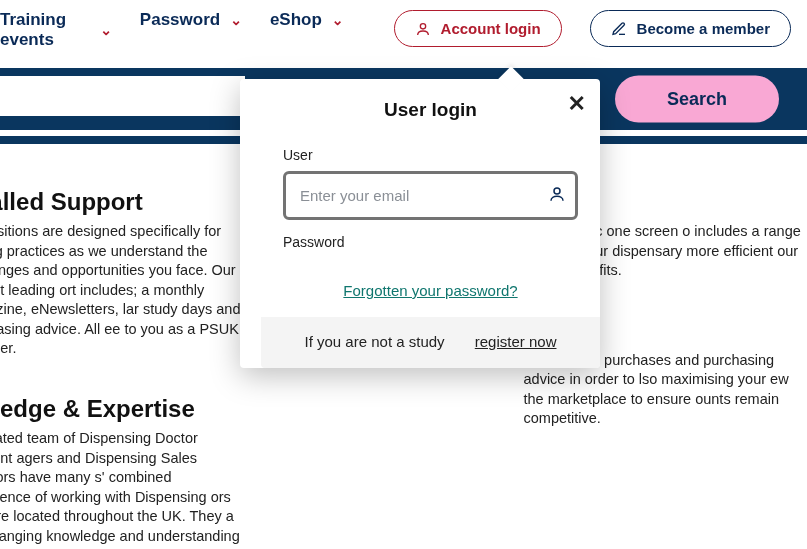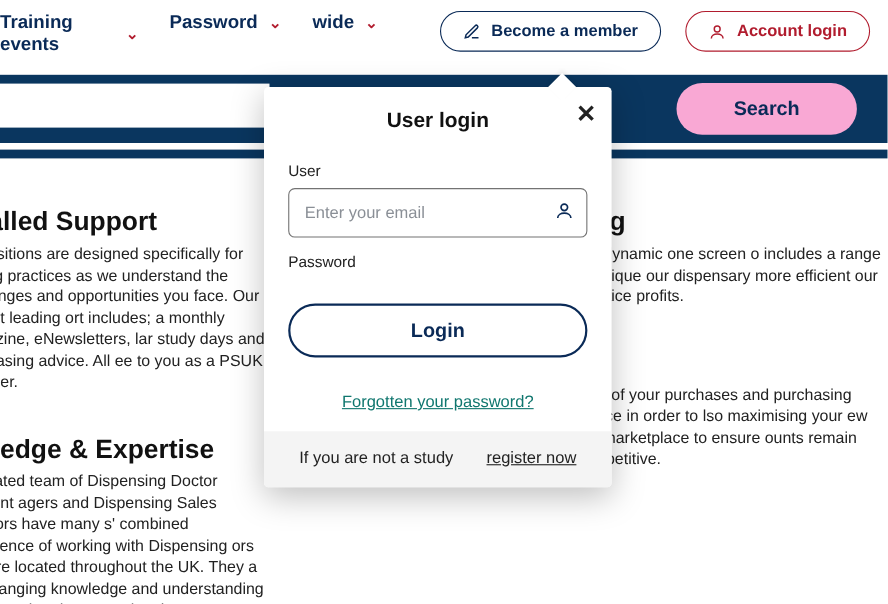--- a/index.html
+++ b/index.html
@@ -101,25 +101,26 @@
     font-size: 14.5px;
     line-height: 1.35;
     color: #222;
   }
 
   
   .popover {
     position: absolute;
     top: 79px;
     left: 240px;
-    width: 316px;
+    width: 360px;
     background: #fff;
     border-radius: 4px;
     box-shadow: 0 8px 30px rgba(0,0,0,0.25);
     z-index: 50;
+    padding-left: 21px;
   }
   .popover::before {
     content: "";
     position: absolute;
     top: -9px;
     left: 262px;
     width: 18px;
     height: 18px;
     background: #fff;
     transform: rotate(45deg);
@@ -150,21 +151,21 @@
     color: #222;
     margin-bottom: 8px;
     margin-top: 14px;
   }
   .field-label:first-child { margin-top: 8px; }
   .input-wrap {
     position: relative;
   }
   .input-wrap input {
     width: 100%;
-    border: 1px solid #737373;
+    border: 3px solid #737373;
     border-radius: 6px;
     padding: 13px 42px 13px 14px;
     font-size: 15px;
     color: #333;
     outline: none;
   }
   .input-wrap input::placeholder { color: #8a8f96; }
   .input-wrap .inicon {
     position: absolute;
     right: 12px;
@@ -214,37 +215,37 @@
 <div class="topnav">
   <div class="nav-item">
     <span>Training events</span>
     <span class="chev">⌄</span>
   </div>
   <div class="nav-item">
     <span>Password</span>
     <span class="chev">⌄</span>
   </div>
   <div class="nav-item">
-    <span>wide</span>
+    <span>eShop</span>
     <span class="chev">⌄</span>
   </div>
   <div style="flex:1"></div>
+  <div class="pill pill-red" style="margin-left:-6px;">
+    <svg viewBox="0 0 24 24" fill="none" stroke="#b11c2e" stroke-width="2">
+      <circle cx="12" cy="8" r="4"></circle>
+        <path d="M4 21c0-4 4-6 8-6s8 2 8 6"></path>
+    </svg>
+    <span>Account login</span>
+  </div>
   <div class="pill pill-blue">
     <svg viewBox="0 0 24 24" fill="none" stroke="#0a2a57" stroke-width="2">
       <path d="M12 20h9"></path>
         <path d="M16.5 3.5a2.1 2.1 0 013 3L7 19l-4 1 1-4z"></path>
     </svg>
     <span>Become a member</span>
-  </div>
-  <div class="pill pill-red" style="margin-left:-6px;">
-    <svg viewBox="0 0 24 24" fill="none" stroke="#b11c2e" stroke-width="2">
-      <circle cx="12" cy="8" r="4"></circle>
-        <path d="M4 21c0-4 4-6 8-6s8 2 8 6"></path>
-    </svg>
-    <span>Account login</span>
   </div>
 </div>
 
 <div class="searchbar-wrap">
   <div class="search-input-box"></div>
   <div class="search-btn">
     <span>Search</span>
   </div>
 </div>
 <div class="underbar"></div>
@@ -282,23 +283,20 @@
     <div class="input-wrap">
       <input type="text" placeholder="Enter your email" style="">
       <span class="inicon">
         <svg width="18" height="18" viewBox="0 0 24 24" fill="none" stroke="#0a2a57" stroke-width="2">
           <circle cx="12" cy="8" r="4"></circle>
             <path d="M4 21c0-4 4-6 8-6s8 2 8 6"></path>
         </svg>
       </span>
     </div>
     <div class="field-label">Password</div>
-    <button class="login-btn">
-      <span>Login</span>
-    </button>
     <a class="forgot">
       <span>Forgotten your password?</span>
     </a>
   </div>
   <div class="pop-foot">
     <span>If you are not a study </span><a><span>register now</span></a>
   </div>
 </div>
 
 </body></html>

